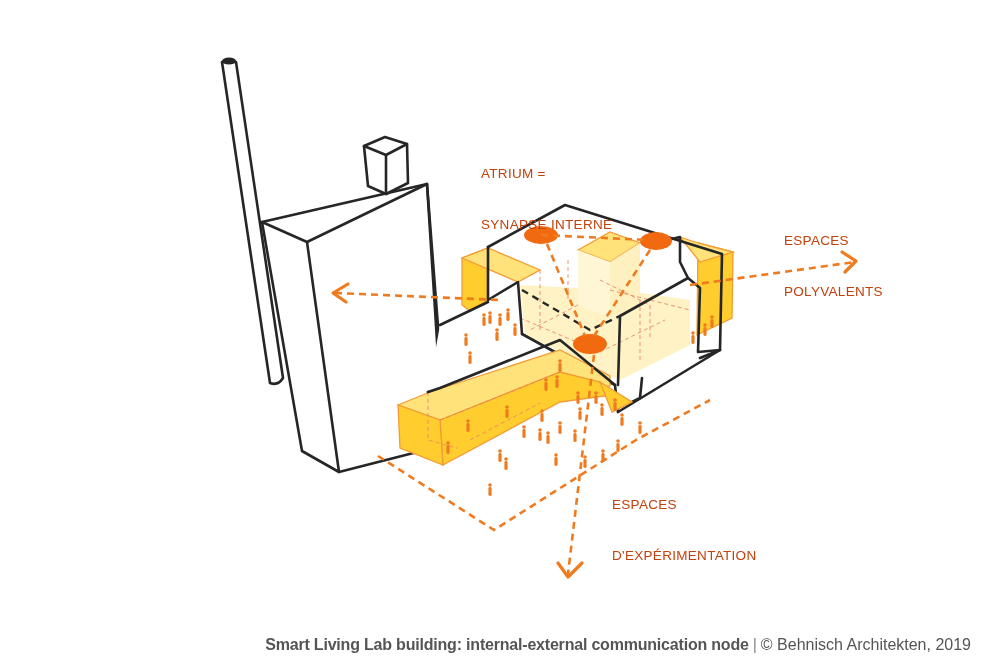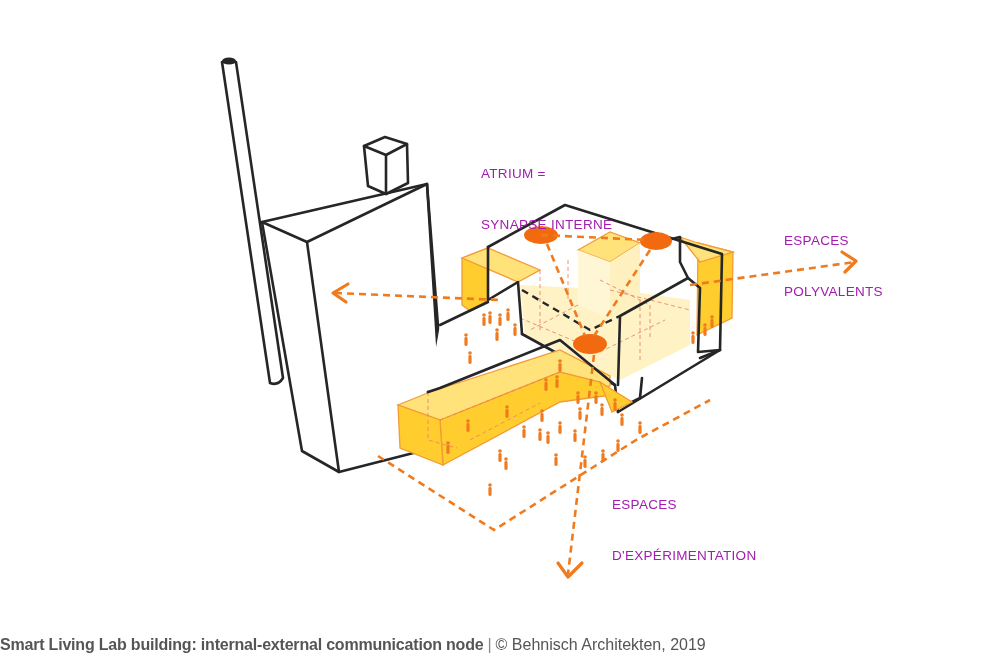--- a/index.html
+++ b/index.html
@@ -1,23 +1,23 @@
 <!DOCTYPE html>
 <html><head>
 <meta charset="utf-8">
 <style>
   html, body { margin: 0; padding: 0; background: #ffffff; }
   body { width: 1000px; height: 667px; position: relative; overflow: hidden; font-family: "Liberation Sans", sans-serif; }
   #drawing { position: absolute; left: 0; top: 0; width: 1000px; height: 667px; }
-  .label { position: absolute; color: #a21caf; font-family: "Liberation Sans", sans-serif; font-size: 13.5px; line-height: 17px; letter-spacing: 0.3px; white-space: pre; }
+  .label { position: absolute; color: #c2410c; font-family: "Liberation Sans", sans-serif; font-size: 13.5px; line-height: 17px; letter-spacing: 0.3px; white-space: pre; }
   .label span { display: block; }
   #label-atrium { left: 481px; top: 131px; }
   #label-polyvalents { left: 784px; top: 198px; }
   #label-experimentation { left: 612px; top: 462px; }
-  #caption { position: absolute; left: 0; right: 0; top: 636px; text-align: left; padding-right: 29px; font-family: "Liberation Sans", sans-serif; font-size: 16px; color: #555555; white-space: nowrap; }
+  #caption { position: absolute; left: 0; right: 0; top: 636px; text-align: right; padding-right: 29px; font-family: "Liberation Sans", sans-serif; font-size: 16px; color: #555555; white-space: nowrap; }
   #caption .bold { font-weight: bold; letter-spacing: -0.2px; }
   #caption .sep { color: #888; margin: 0 4px; }
   .ink { fill: none; stroke: #262626; stroke-width: 2.6; stroke-linejoin: round; stroke-linecap: round; }
   .ink-w { fill: #ffffff; stroke: #262626; stroke-width: 2.6; stroke-linejoin: round; }
   .dash-o { fill: none; stroke: #f07a1e; stroke-width: 2.6; stroke-dasharray: 7 5; }
   .dash-thin { fill: none; stroke: #e8836a; stroke-width: 1; stroke-dasharray: 4 3; opacity: 0.85; }
   .dash-k { fill: none; stroke: #262626; stroke-width: 2.4; stroke-dasharray: 7 5; }
   .yel-dark { fill: #ffcd2e; stroke: #f39b34; stroke-width: 1.3; }
   .yel-mid { fill: #ffe27a; stroke: #f39b34; stroke-width: 1.3; }
   .yel-light { fill: #fff2c4; stroke: none; }

